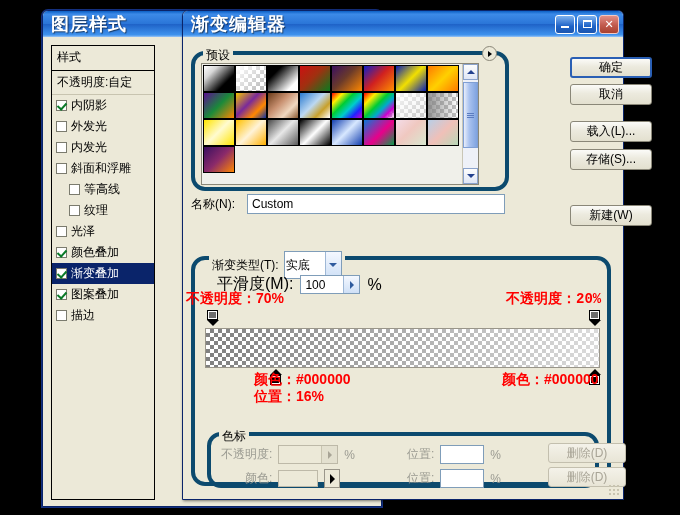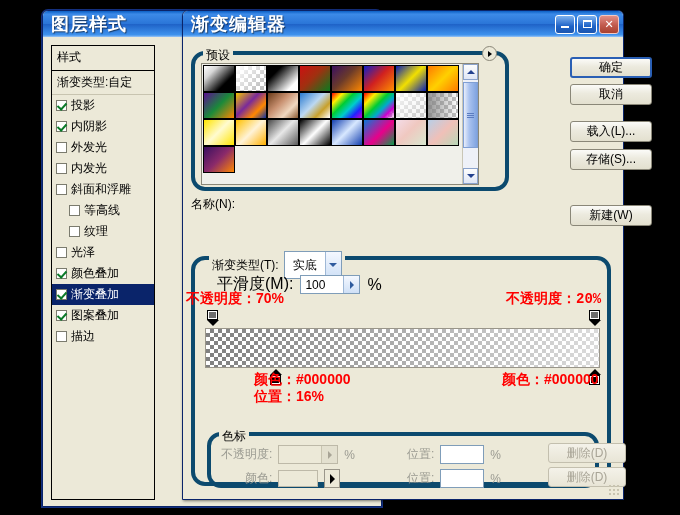--- a/index.html
+++ b/index.html
@@ -181,21 +181,21 @@
   #btn-cancel { position:absolute; left:347px; top:47px;  width:82px; height:21px;}
   #btn-load   { position:absolute; left:347px; top:84px;  width:82px; height:21px;}
   #btn-save   { position:absolute; left:347px; top:112px; width:82px; height:21px;}
 
   
   #type-group { left:8px; top:219px; width:420px; height:230px; }
   #type-row { position:absolute; left:14px; top:-9px; display:flex; align-items:center; gap:5px; background:#ece9d8; padding:0 3px;}
   #type-row .lbl { font-size:12px; }
   .combo {
     width:58px; height:28px; border:1px solid #7f9db9; background:#fff;
-    display:flex; align-items:center; font-size:12px; padding-left:8px;
+    display:flex; align-items:center; font-size:12px; padding-left:1px;
     position:relative;
   }
   .combo .arrowbox {
     position:absolute; right:0; top:0; bottom:0; width:16px;
     background:linear-gradient(180deg,#f4f8ff,#cfe0f6);
     border-left:1px solid #9fb8d6;
     display:flex;align-items:center;justify-content:center;
   }
   .combo .arrowbox .dn { width:0;height:0;border-top:4px solid #2f5b9e;border-left:4px solid transparent;border-right:4px solid transparent;}
 
@@ -289,26 +289,22 @@
 
 <div id="root">
 
   <div id="layer-style-window">
     <div class="titlebar">
       <span class="tb-title">图层样式</span>
     </div>
     <div class="ls-body">
       <div class="ls-list-wrap">
         <div class="ls-head">样式</div>
-        <div class="ls-sub">渐变类型:自定</div>
-
-        <div class="ls-item">
-          <span class="cb checked"></span>
-          <span>投影</span>
-        </div>
+        <div class="ls-sub">不透明度:自定</div>
+
         <div class="ls-item">
           <span class="cb checked"></span>
           <span>内阴影</span>
         </div>
         <div class="ls-item">
           <span class="cb"></span>
           <span>外发光</span>
         </div>
         <div class="ls-item">
           <span class="cb"></span>
@@ -417,20 +413,21 @@
       </div>
 
       <div class="btn default" id="btn-ok">确定</div>
       <div class="btn" id="btn-load">载入(L)...</div>
       <div class="btn" id="btn-cancel">取消</div>
       <div class="btn" id="btn-save">存储(S)...</div>
       <div class="btn" id="new-button">新建(W)</div>
 
       <div id="name-row">
         <span id="name-label">名称(N):</span>
+        <input id="name-input" type="text" value="Custom" style="">
       </div>
 
       <div class="group" id="type-group">
         <div id="type-row">
           <span class="lbl">渐变类型(T):</span>
           <span class="combo">
             <span>实底</span>
             <span class="arrowbox">
                 <i class="dn"></i>
               </span>

